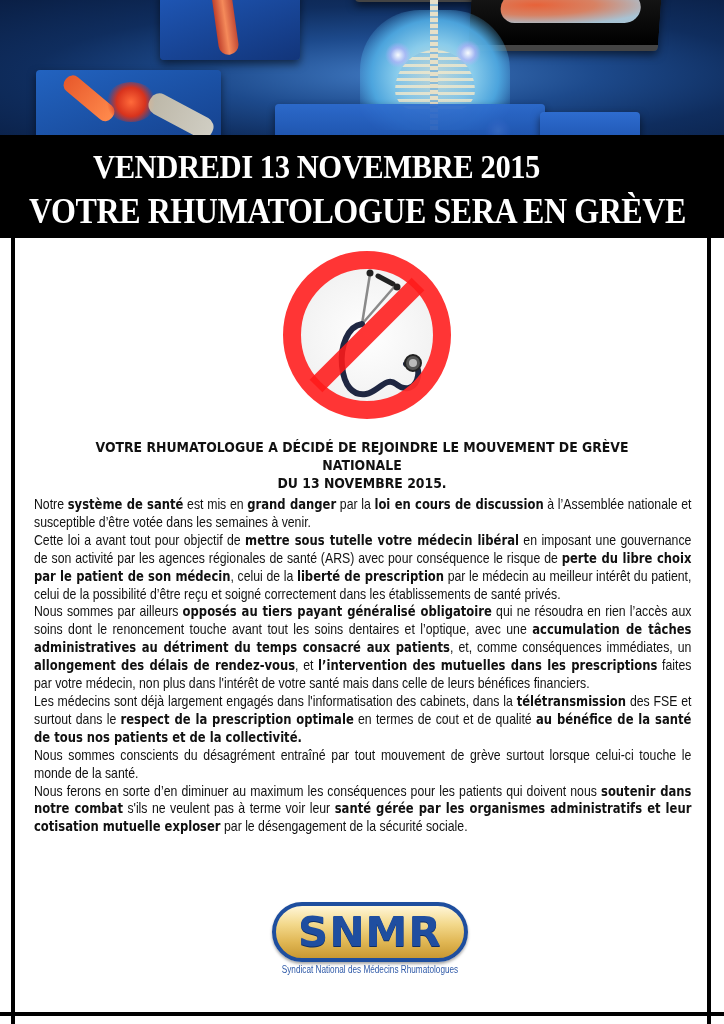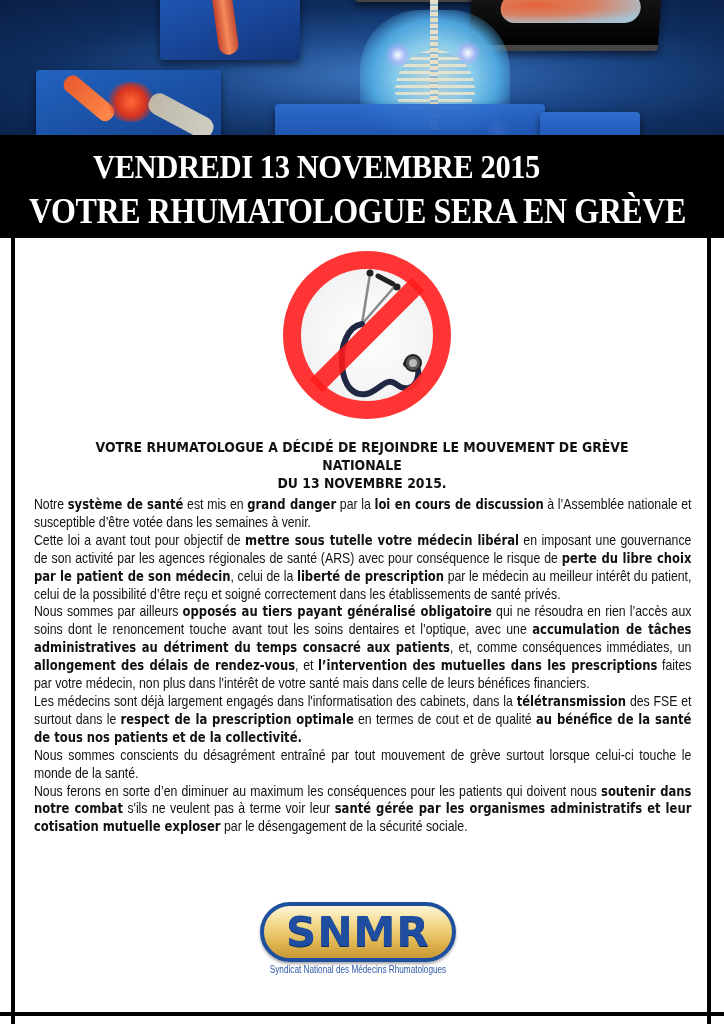--- a/index.html
+++ b/index.html
@@ -42,21 +42,21 @@
 
   
   .heading { position:absolute; left:40px; top:438px; width:644px; text-align:center; font-weight:bold; font-size:14.5px; line-height:18px; letter-spacing:0; transform:scaleX(0.86); transform-origin:center; font-family:"DejaVu Sans", sans-serif; }
 
   
   .content { position:absolute; left:34px; top:496px; width:760px; font-size:14.2px; line-height:17.9px; text-align:justify; transform:scaleX(0.865); transform-origin:left top; font-family:"Liberation Sans", sans-serif; }
   .content p { margin:0; }
   .content b { font-family:"DejaVu Sans", sans-serif; font-weight:bold; font-size:13.4px; }
 
   
-  .logo { position:absolute; left:260px; top:902px; width:196px; height:72px; }
+  .logo { position:absolute; left:272px; top:902px; width:196px; height:72px; }
   .logo-pill { position:absolute; left:0; top:0; width:196px; height:60px; border-radius:30px; border:4px solid #1e4e9e; box-sizing:border-box;
     background:linear-gradient(180deg,#fff6d8 0%,#f3d98c 35%,#e0b653 70%,#c89832 100%); box-shadow:0 2px 3px rgba(0,0,0,.35); }
   .logo-text { position:absolute; left:0; top:6px; width:196px; text-align:center; color:#1f4ea0; font-family:"DejaVu Sans", sans-serif; font-weight:bold; font-size:40px; letter-spacing:1px; line-height:48px; transform:scaleX(1.05); text-shadow:0 1px 0 #0d2d66; }
   .logo-sub { position:absolute; left:-10px; top:62px; width:216px; text-align:center; color:#2f5aa8; font-size:10px; transform:scaleX(0.82); font-family:"Liberation Sans", sans-serif; white-space:nowrap; }
 </style>
 </head>
 <body>
 
 <div class="hero">
   <div class="panel p6"></div>

